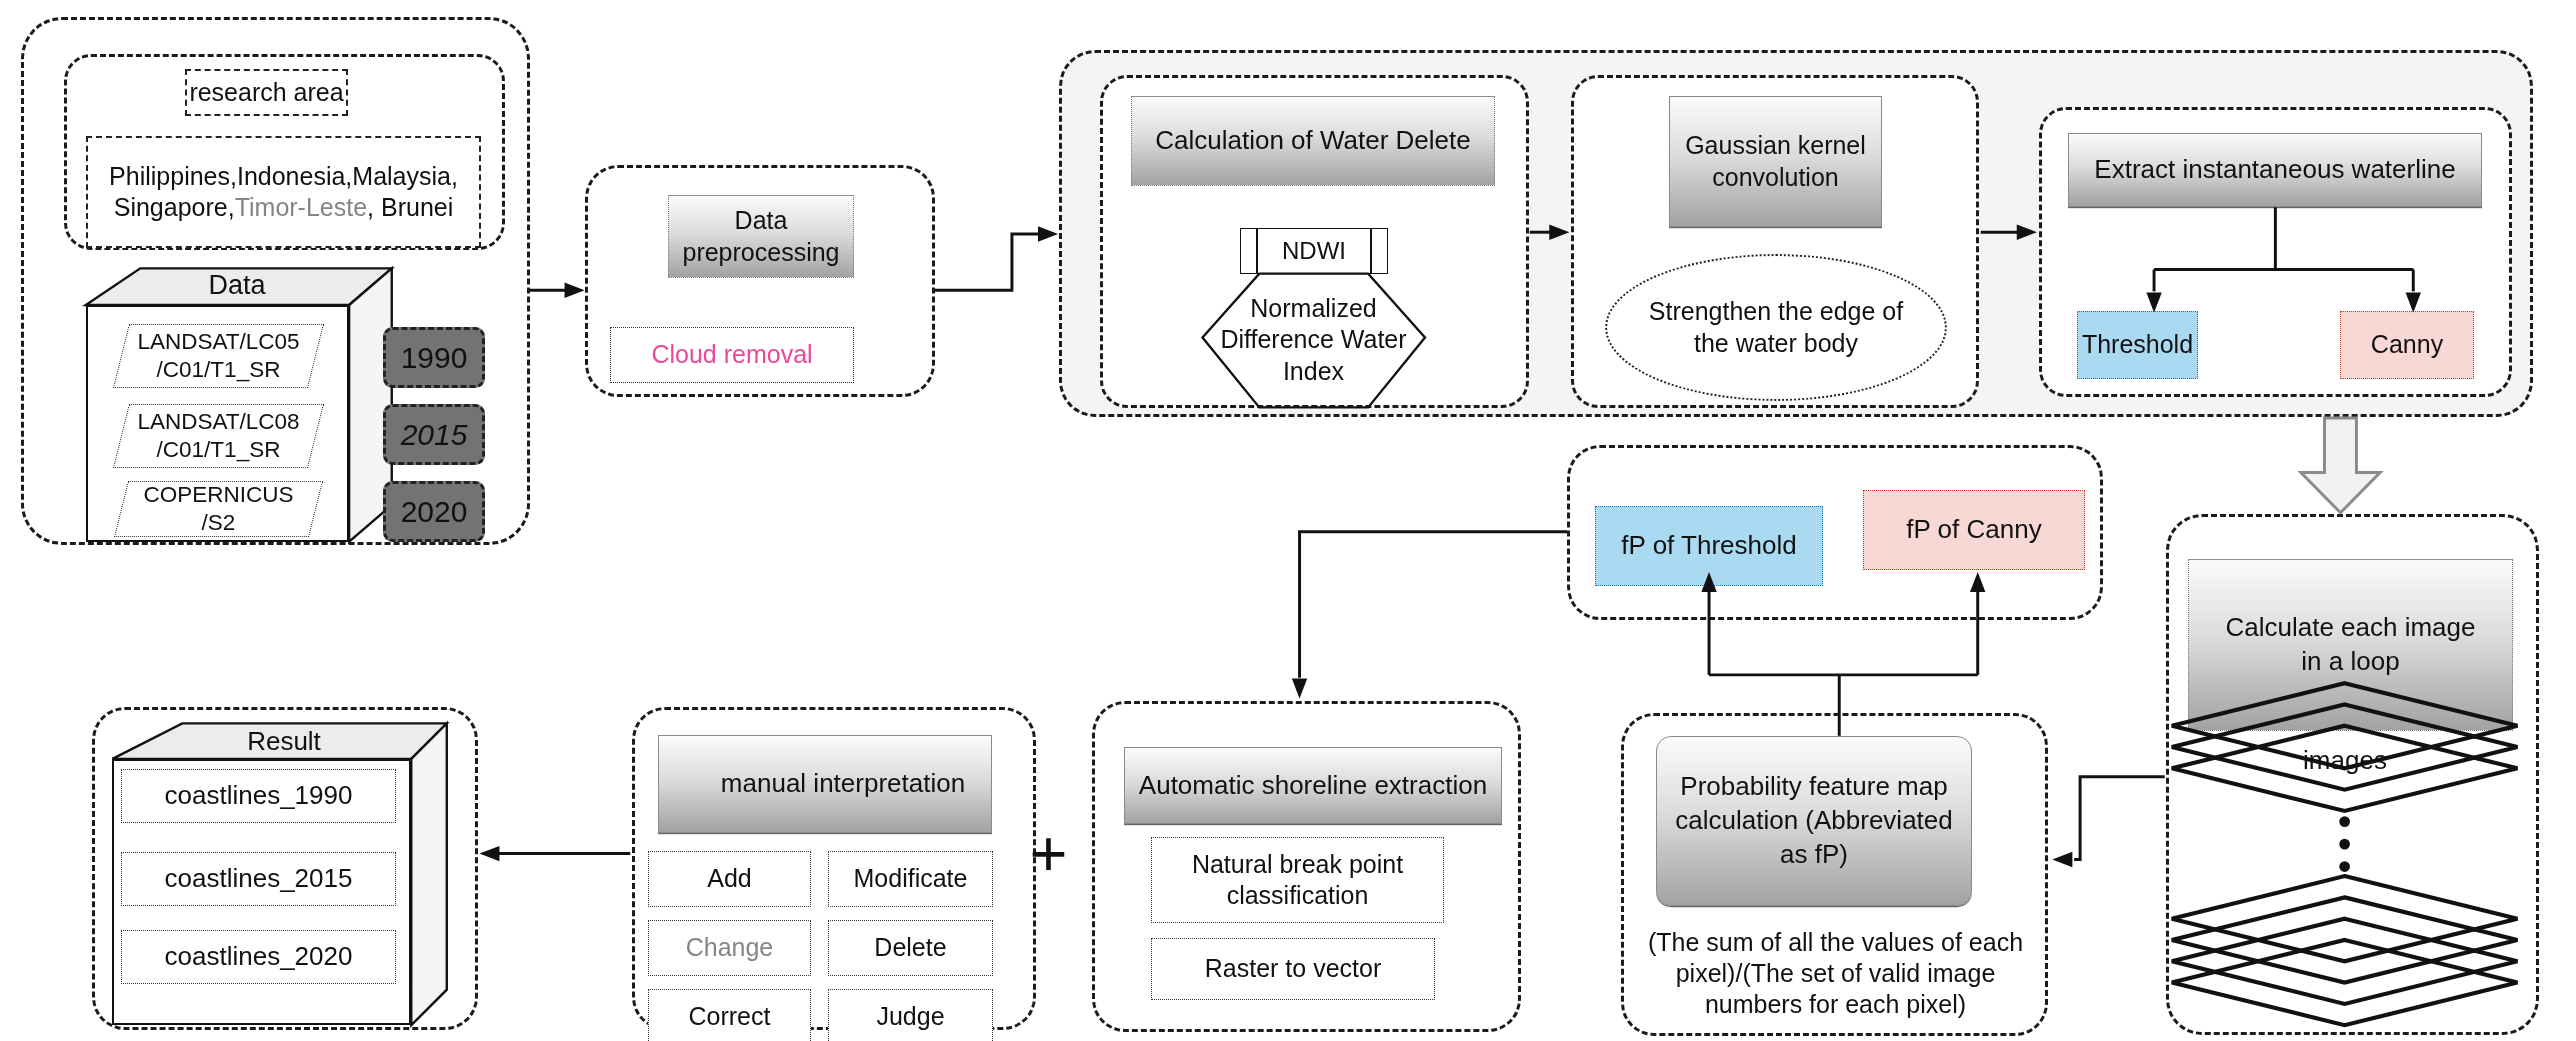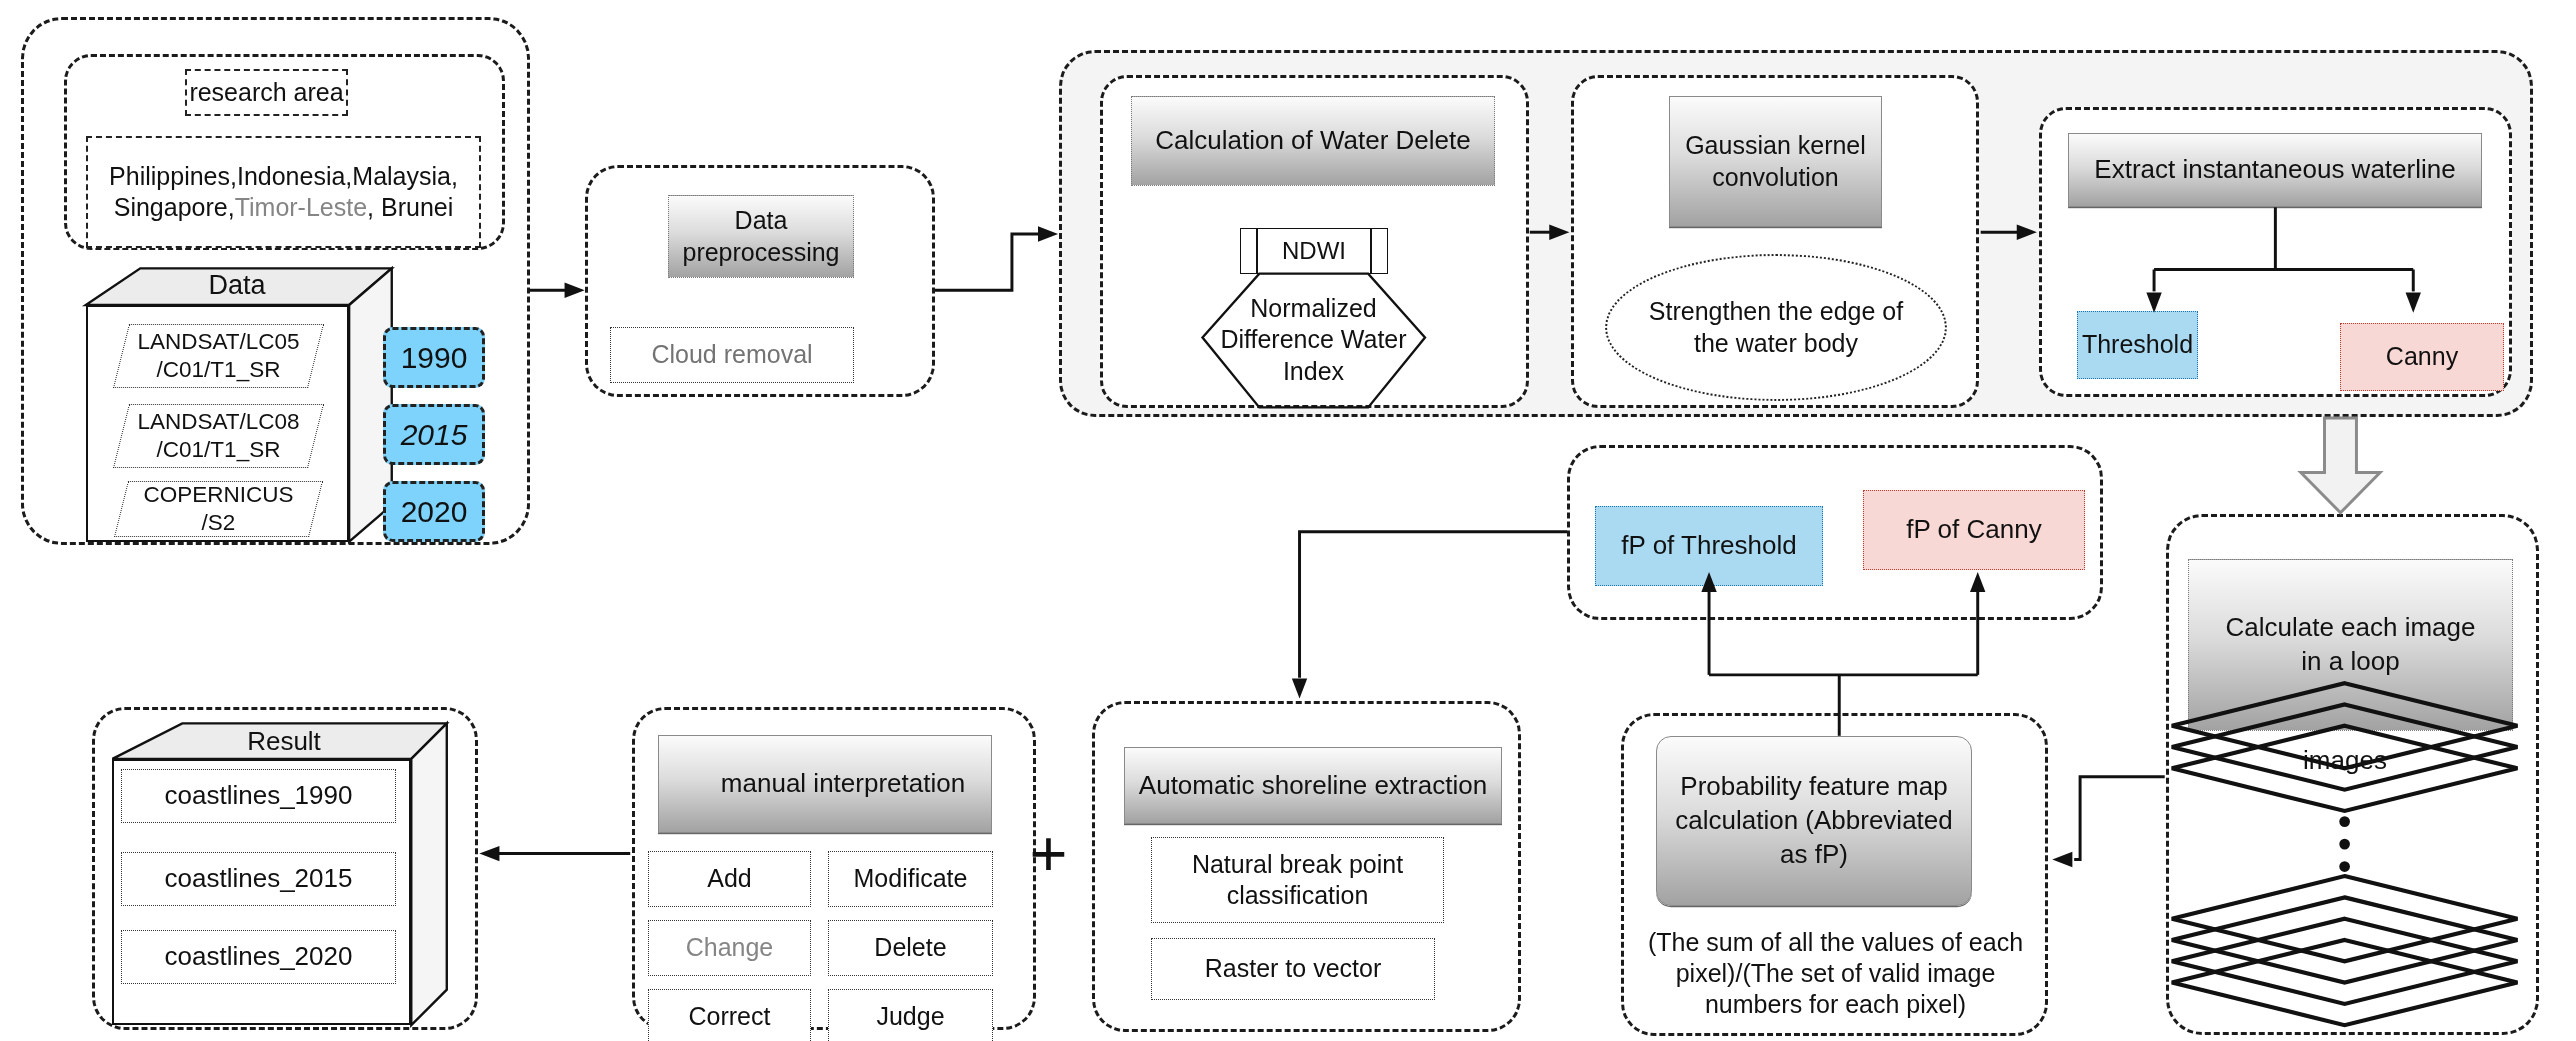--- a/index.html
+++ b/index.html
@@ -12,21 +12,21 @@
   .gray-fill{background:#f4f4f4;}
   .white-fill{background:#ffffff;}
   
   .grad{background:linear-gradient(180deg,#fbfbfb 0%,#dcdcdc 45%,#a2a2a2 100%);
         display:flex;align-items:center;justify-content:center;text-align:center;}
   .grad.dotted{border:1.8px dotted #7a7a7a;}
   .grad.solid{border:1.8px solid #8a8a8a;box-shadow:0 1.2px 0 #666;}
   
   .dotbox{border:1.8px dotted #333;background:#fff;display:flex;align-items:center;justify-content:center;text-align:center;}
   .dashbox{border:2.4px dashed #222;background:#fff;display:flex;align-items:center;justify-content:center;text-align:center;}
-  .yearbox{border:3px dashed #222;border-radius:9.5px;background:#7dd3fc;display:flex;align-items:center;justify-content:center;font-size:30px;}
+  .yearbox{border:3px dashed #222;border-radius:9.5px;background:#737373;display:flex;align-items:center;justify-content:center;font-size:30px;}
   .blue{background:#aadaf2;border:1.8px dotted #1d76b4;}
   .pink{background:#f8d8d5;border:1.8px dotted #c0392b;}
   .t40{font-size:24px;line-height:1.25;}
   .t42{font-size:25px;line-height:1.25;}
   .t44{font-size:26px;line-height:1.3;}
   .t46{font-size:27px;line-height:1.25;}
   .gray-text{color:#858585;}
   .center-text{display:flex;align-items:center;justify-content:center;text-align:center;}
   
   .skew{transform:skewX(-14deg);border:1.8px dotted #333;background:#fff;}
@@ -98,21 +98,21 @@
     <span>2015</span>
   </div>
   <div class="abs yearbox layer2" style="left:383px;top:481px;width:102px;height:61px;">
     <span>2020</span>
   </div>
 
   <div class="abs frame layer1" style="left:585px;top:165px;width:350px;height:232px;border-radius:33px;"></div>
   <div class="abs grad dotted layer2 t42" style="left:668px;top:195px;width:186px;height:83px;">
     <span>Data preprocessing</span>
   </div>
-  <div class="abs dotbox layer2 t42" style="left:610px;top:327px;width:244px;height:56px;color:#737373;">
+  <div class="abs dotbox layer2 t42" style="left:610px;top:327px;width:244px;height:56px;color:#ec4899;">
     <span>Cloud removal</span>
   </div>
 
   <div class="abs frame gray-fill layer1" style="left:1059px;top:50px;width:1474px;height:367px;"></div>
 
   <div class="abs frame small-r white-fill layer1" style="left:1100px;top:75px;width:429px;height:333px;"></div>
   <div class="abs grad dotted layer2 t44" style="left:1131px;top:96px;width:364px;height:90px;">
     <span>Calculation of Water Delete</span>
   </div>
   <div class="abs layer2 center-text t40" style="left:1240px;top:228px;width:148px;height:46px;background:#fff;border:1.8px solid #111;">
@@ -132,21 +132,21 @@
     <span style="width:260px;">Strengthen the edge of the water body</span>
   </div>
 
   <div class="abs frame small-r white-fill layer1" style="left:2039px;top:107px;width:473px;height:290px;"></div>
   <div class="abs grad solid layer2 t44" style="left:2068px;top:133px;width:414px;height:74px;">
     <span>Extract instantaneous waterline</span>
   </div>
   <div class="abs blue layer2 center-text t42" style="left:2077px;top:311px;width:121px;height:68px;">
     <span>Threshold</span>
   </div>
-  <div class="abs pink layer2 center-text t42" style="left:2340px;top:311px;width:164px;height:68px;margin-top:12px;">
+  <div class="abs pink layer2 center-text t42" style="left:2340px;top:311px;width:134px;height:68px;">
     <span>Canny</span>
   </div>
 
   <div class="abs frame layer1" style="left:1567px;top:445px;width:536px;height:175px;border-radius:33px;"></div>
   <div class="abs blue layer2 center-text t44" style="left:1595px;top:506px;width:228px;height:80px;">
     <span>fP of Threshold</span>
   </div>
   <div class="abs pink layer2 center-text t44" style="left:1863px;top:490px;width:222px;height:80px;">
     <span>fP of Canny</span>
   </div>

